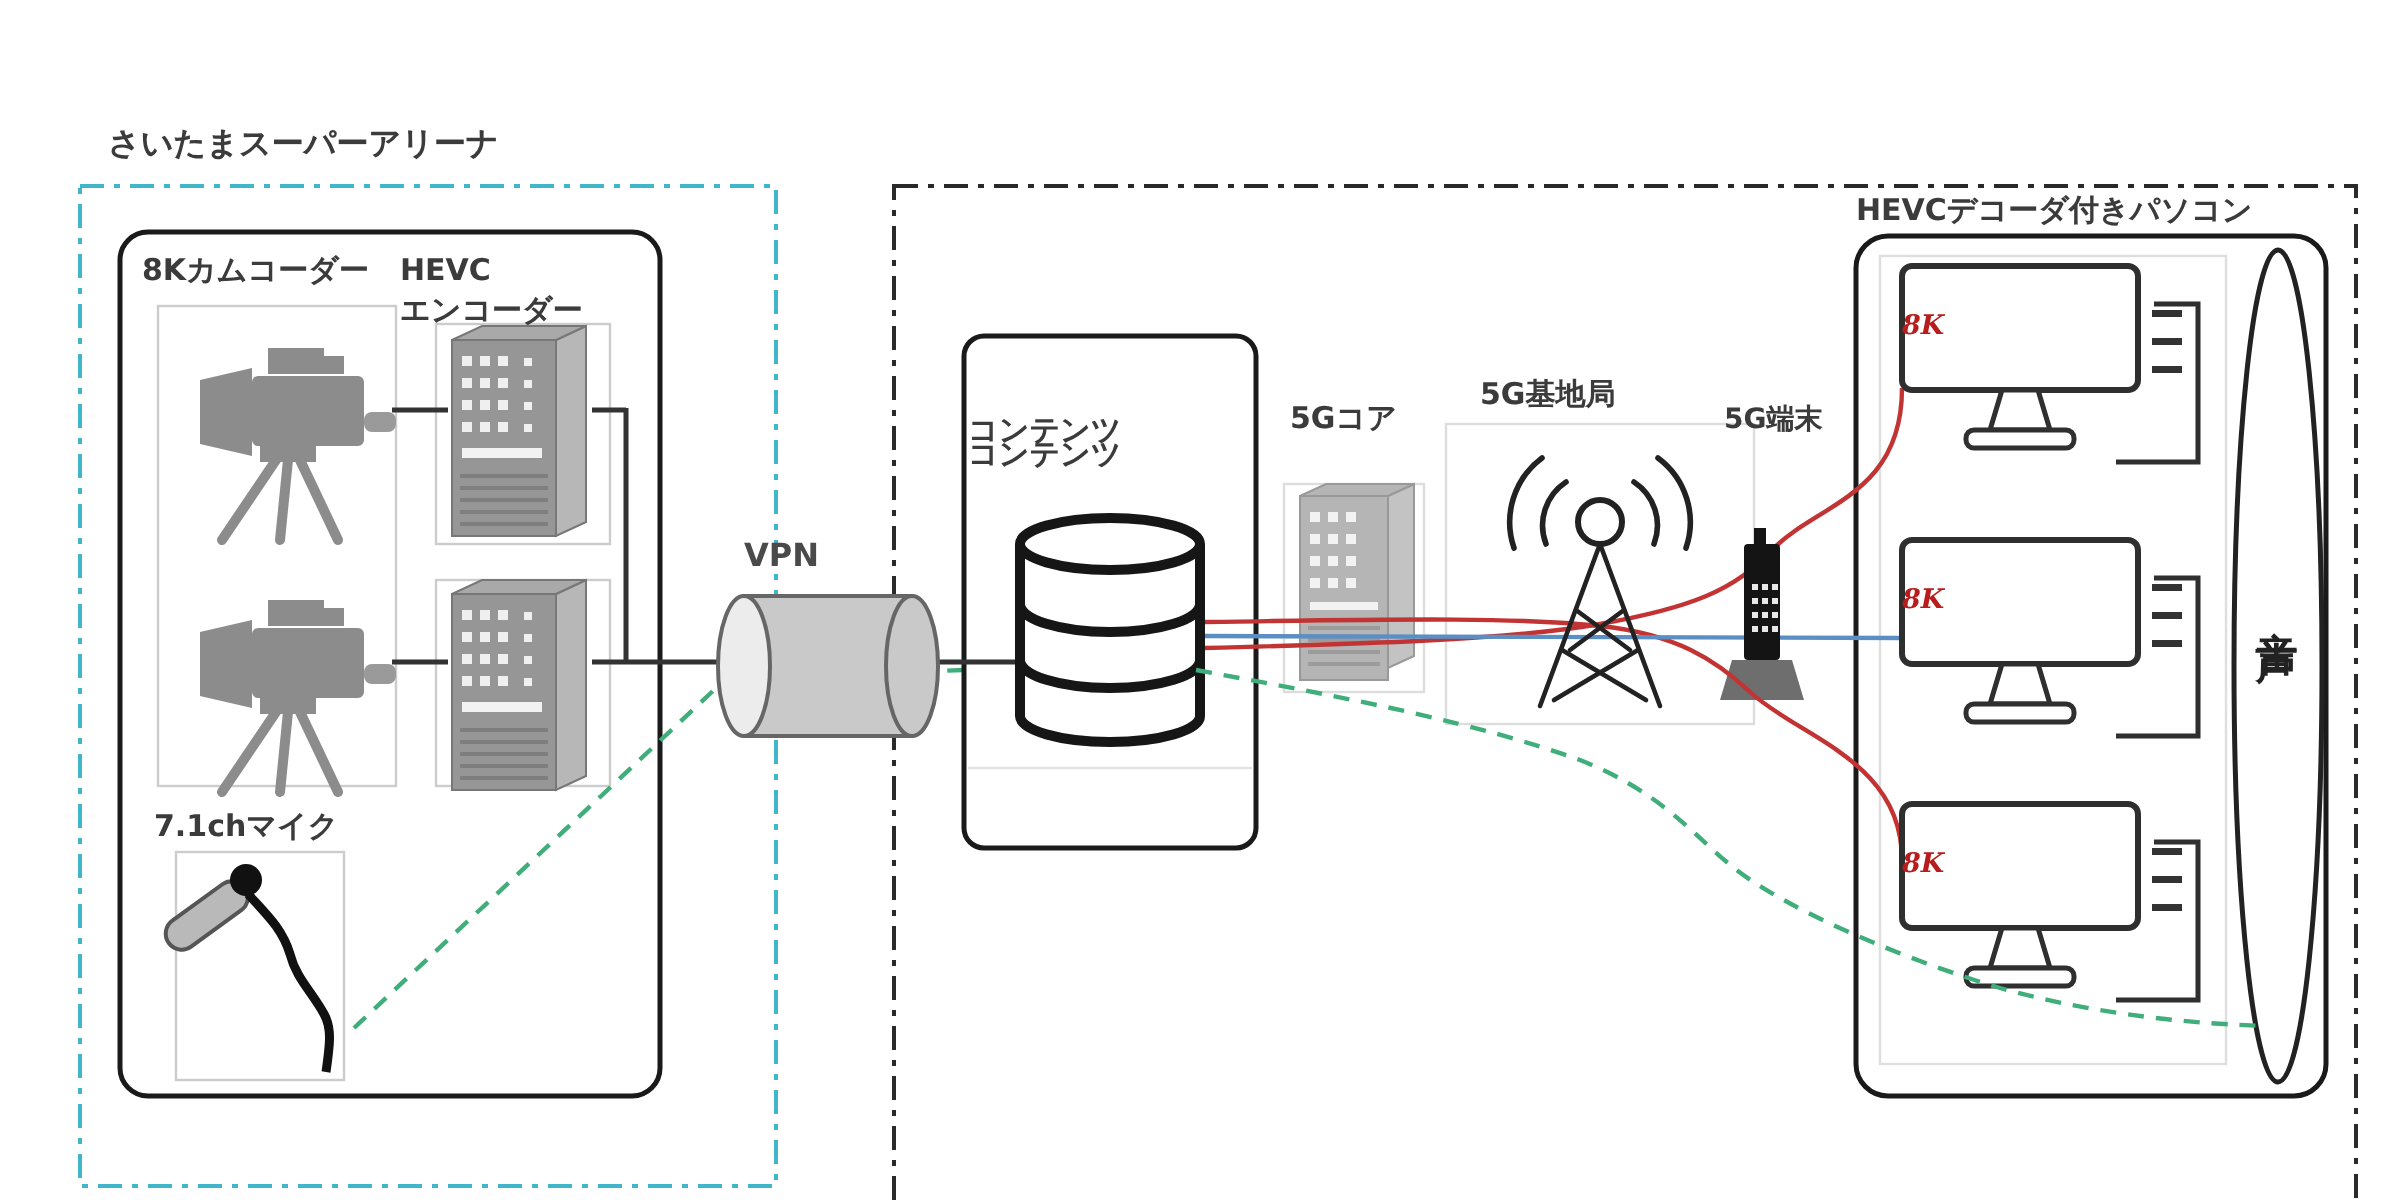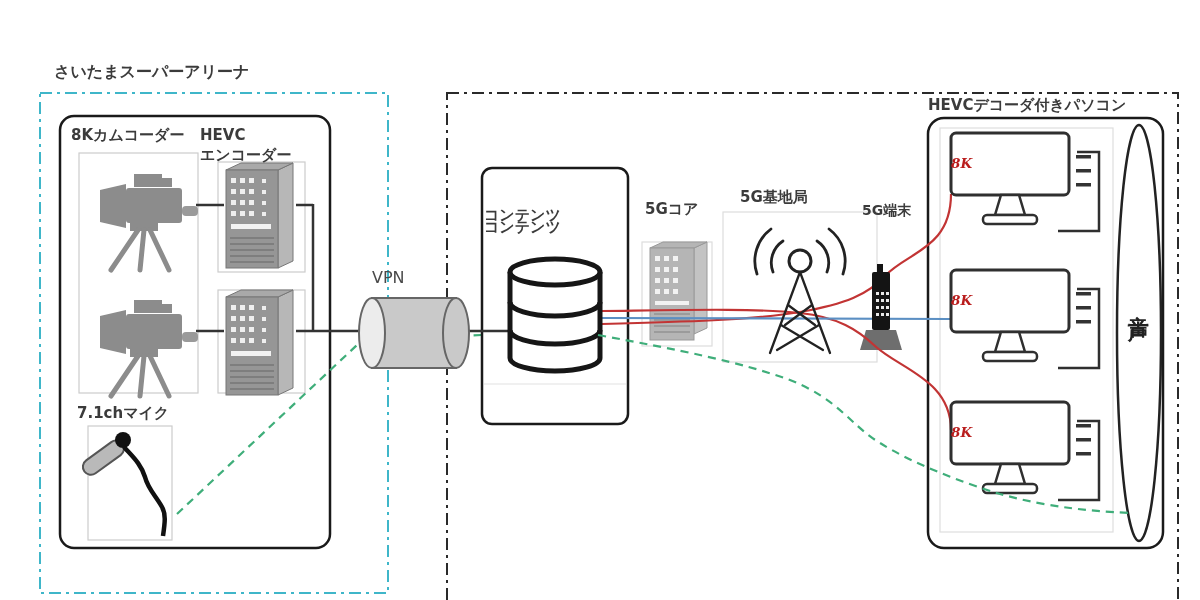--- a/index.html
+++ b/index.html
@@ -2,21 +2,21 @@
 <html><head>
 <meta charset="utf-8">
 <style>
   html,body{margin:0;padding:0;}
   #stage{position:relative;width:1200px;height:600px;background:#ffffff;overflow:hidden;
          font-family:"DejaVu Sans",sans-serif;color:#3b3b3b;padding-left:24px;}
   #stage svg{position:absolute;left:0;top:0;}
   .lbl{position:absolute;font-size:15px;font-weight:600;line-height:1.25;color:#3b3b3b;white-space:nowrap;}
   .ctr{white-space:normal;}
   .title{font-size:16px;}
-  .vpn{font-size:16px;font-weight:400;color:#4a4a4a;}
+  .vpn{font-size:16px;font-weight:700;color:#4a4a4a;}
   .mon8k{font-size:13.5px;font-style:italic;font-family:"DejaVu Serif",serif;font-weight:600;color:#b91c1c;}
   .vert{writing-mode:vertical-rl;text-orientation:upright;font-size:21px;letter-spacing:6px;color:#222;}
 </style>
 </head>
 <body>
 
 <div id="stage">
 <svg width="1200" height="600" viewBox="0 0 1200 600">
 
   <rect x="40" y="93" width="348" height="500" fill="none" stroke-width="2" stroke-dasharray="12 5 3 5" stroke="#3fb6c9"></rect>

